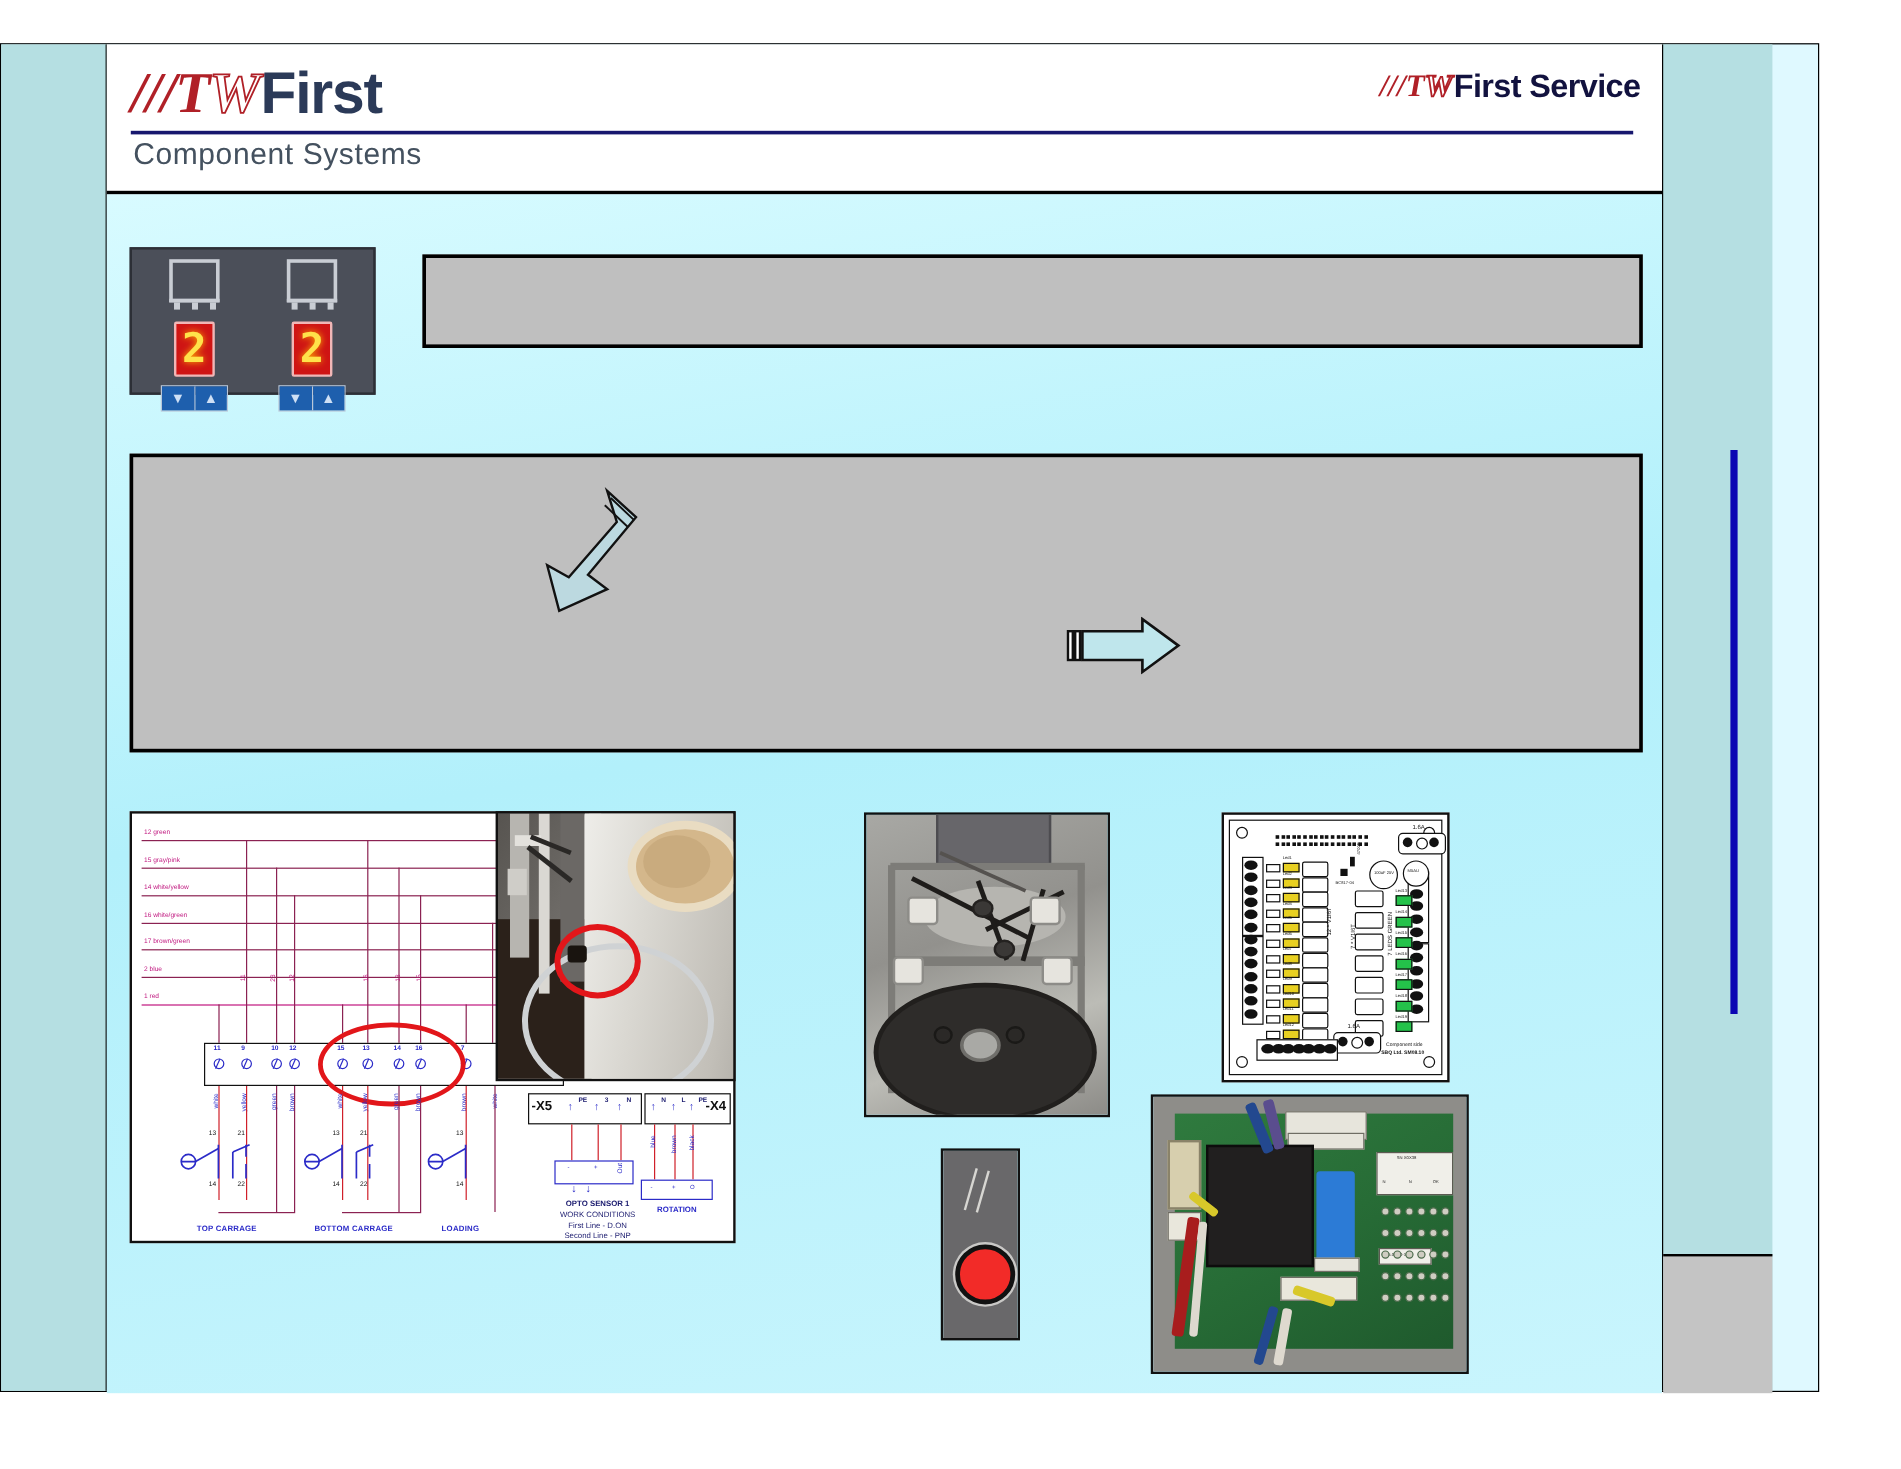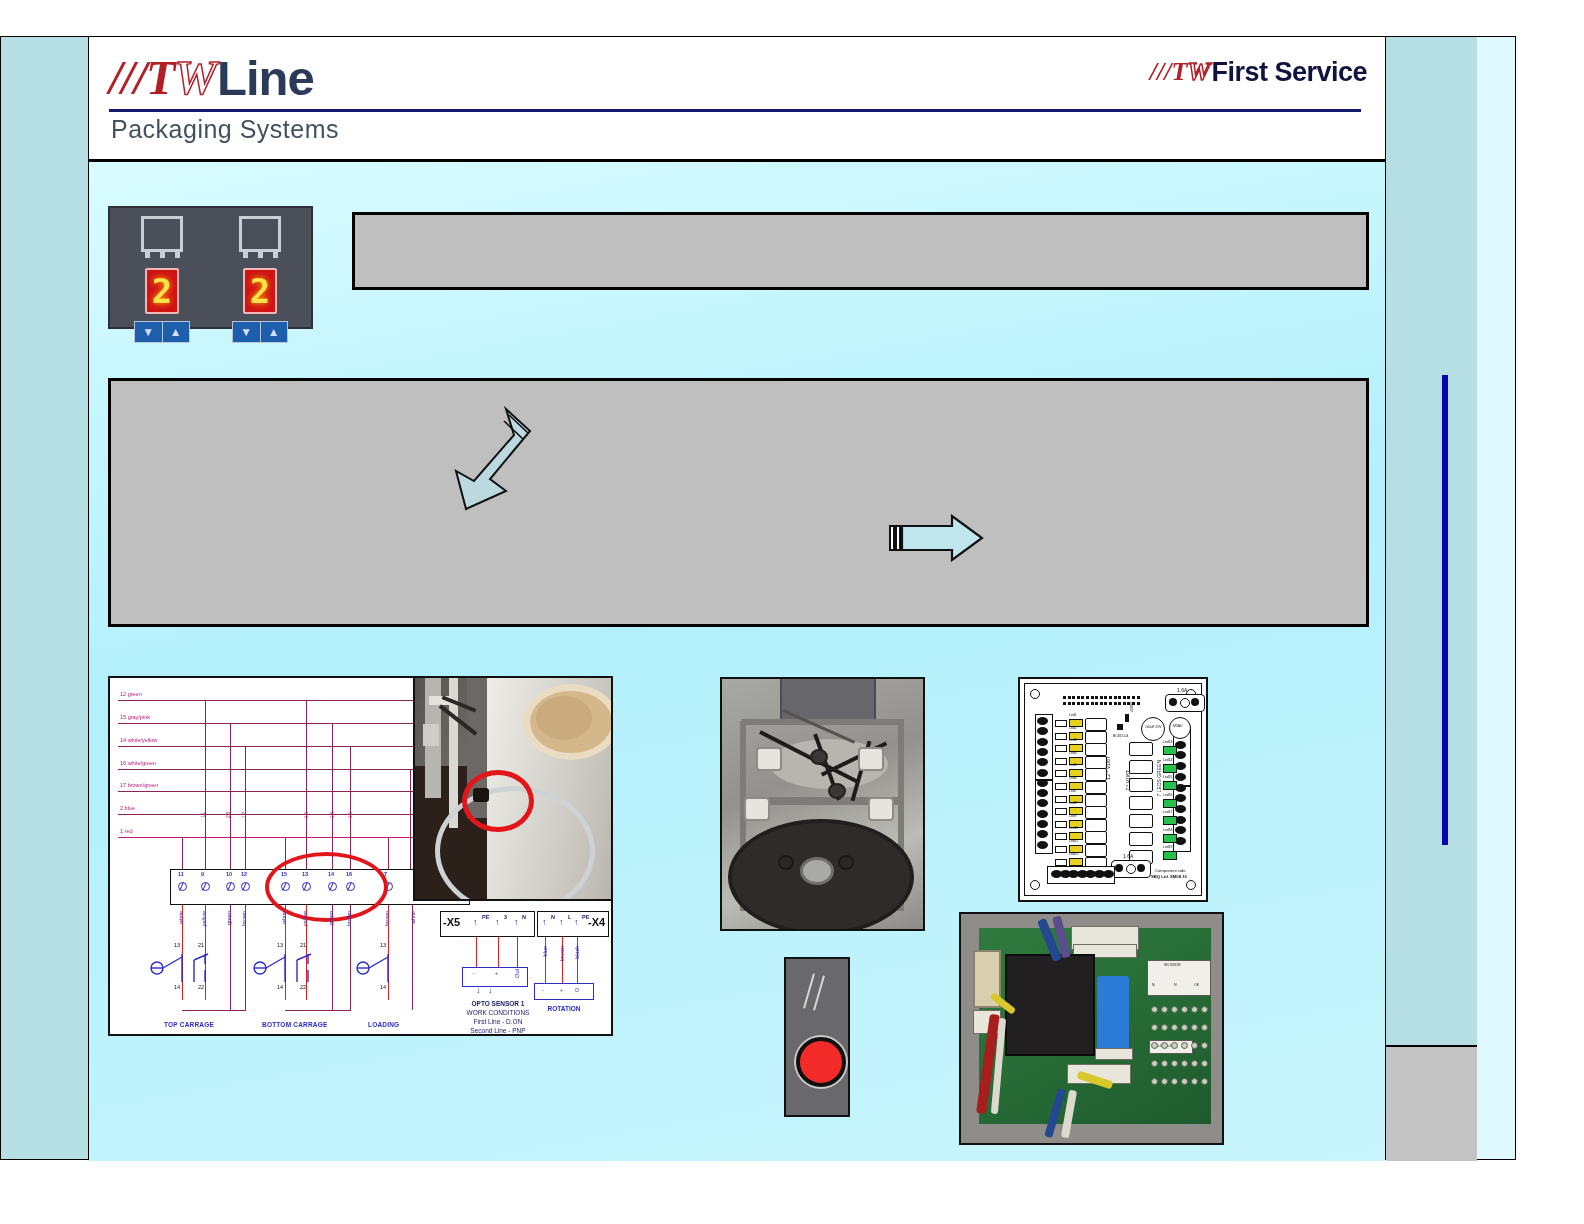--- a/index.html
+++ b/index.html
@@ -195,25 +195,25 @@
 <body>
 
 <div id="slide-frame">
 
   <div id="left-rail"></div>
 
   <div id="header">
     <div id="logo-block">
       <div class="logo-row">
         <span class="itw-mark"><span class="itw-slash">///</span><span class="itw-t">T</span><span class="itw-w">W</span></span>
-        <span class="mima-word">Line</span>
+        <span class="mima-word">First</span>
       </div>
     </div>
     <div id="logo-underline"></div>
-    <div id="pkg-sys">Packaging Systems</div>
+    <div id="pkg-sys">Component Systems</div>
 
     <div id="svc-block">
       <span class="svc-itw"><span class="itw-slash">///</span><span class="itw-t">T</span><span class="itw-w">W</span></span>
       <span class="svc-text">First Service</span>
     </div>
   </div>
 
   <div id="stage">
 
     <div id="ctrl-panel">

